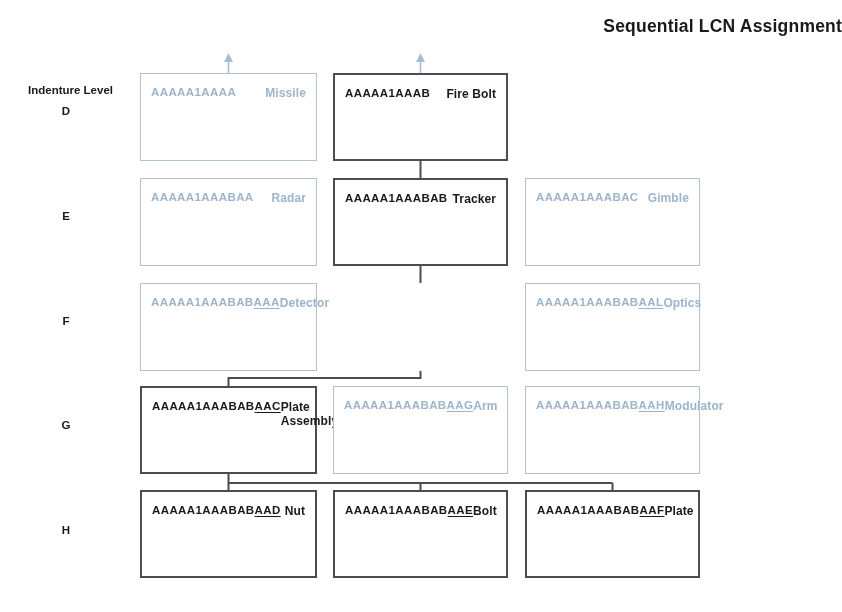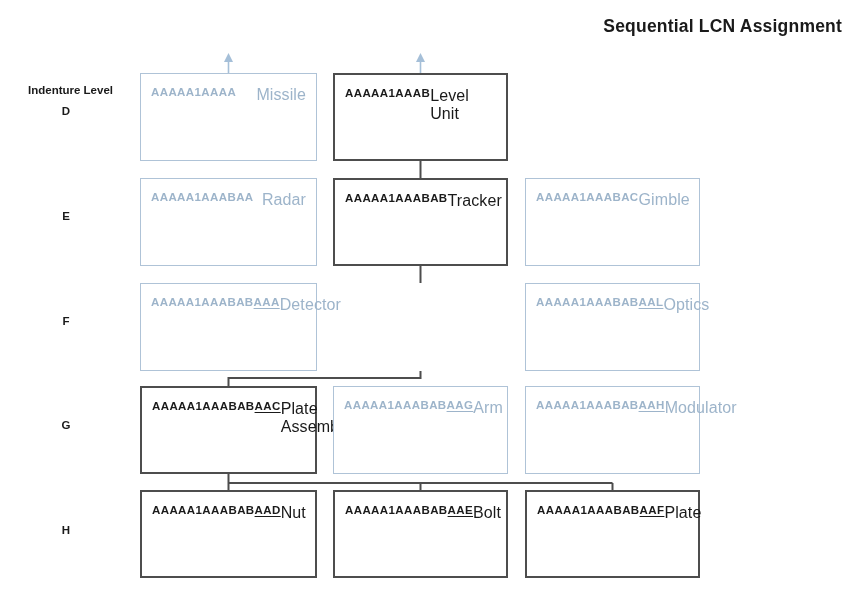--- a/index.html
+++ b/index.html
@@ -27,21 +27,21 @@
   .arrow-head { fill:var(--arrow,#a5bfd8); stroke:none; }
   .box {
     position:absolute; z-index:1; background:#fff; box-sizing:border-box;
     display:flex; flex-direction:row; justify-content:space-between;
     padding:12px 10px 11px 10px;
   }
   .box.muted { border:1px solid var(--muted_border,#afc3d7); color:var(--muted_text,#9db4ca); }
   .box.dark  { border:2px solid var(--dark_border,#4d4d4d);  color:var(--dark_text,#1a1a1a); }
   .code { font-size:11.5px; font-weight:700; letter-spacing:0.4px; white-space:nowrap; }
   .code .ul { text-decoration:underline; text-underline-offset:2px; }
-  .bname { font-size:16px; font-weight:400; letter-spacing:0.1px; }
+  .bname { font-size:12px; font-weight:700; letter-spacing:0.1px; }
   
   .c0 { left:140px; width:177px; } .c1 { left:333px; width:175px; } .c2 { left:525px; width:175px; }
   .rD { top:73px; height:88px; } .rE { top:178px; height:88px; } .rF { top:283px; height:88px; }
   .rG { top:386px; height:88px; } .rH { top:490px; height:88px; }
 </style>
 </head>
 <body>
 
 <div class="canvas">
 
@@ -68,21 +68,21 @@
   <div class="level" style="top:315px">F</div>
   <div class="level" style="top:419px">G</div>
   <div class="level" style="top:524px">H</div>
 
   <div class="box muted rD c0">
     <div class="code"><span>AAAAA1AAAA</span><span class="ul"></span></div>
     <div class="bname">Missile</div>
   </div>
   <div class="box dark rD c1">
     <div class="code"><span>AAAAA1AAAB</span><span class="ul"></span></div>
-    <div class="bname">Level Unit</div>
+    <div class="bname">Fire Bolt</div>
   </div>
 
   <div class="box muted rE c0">
     <div class="code"><span>AAAAA1AAABAA</span><span class="ul"></span></div>
     <div class="bname">Radar</div>
   </div>
   <div class="box dark rE c1">
     <div class="code"><span>AAAAA1AAABAB</span><span class="ul"></span></div>
     <div class="bname">Tracker</div>
   </div>

